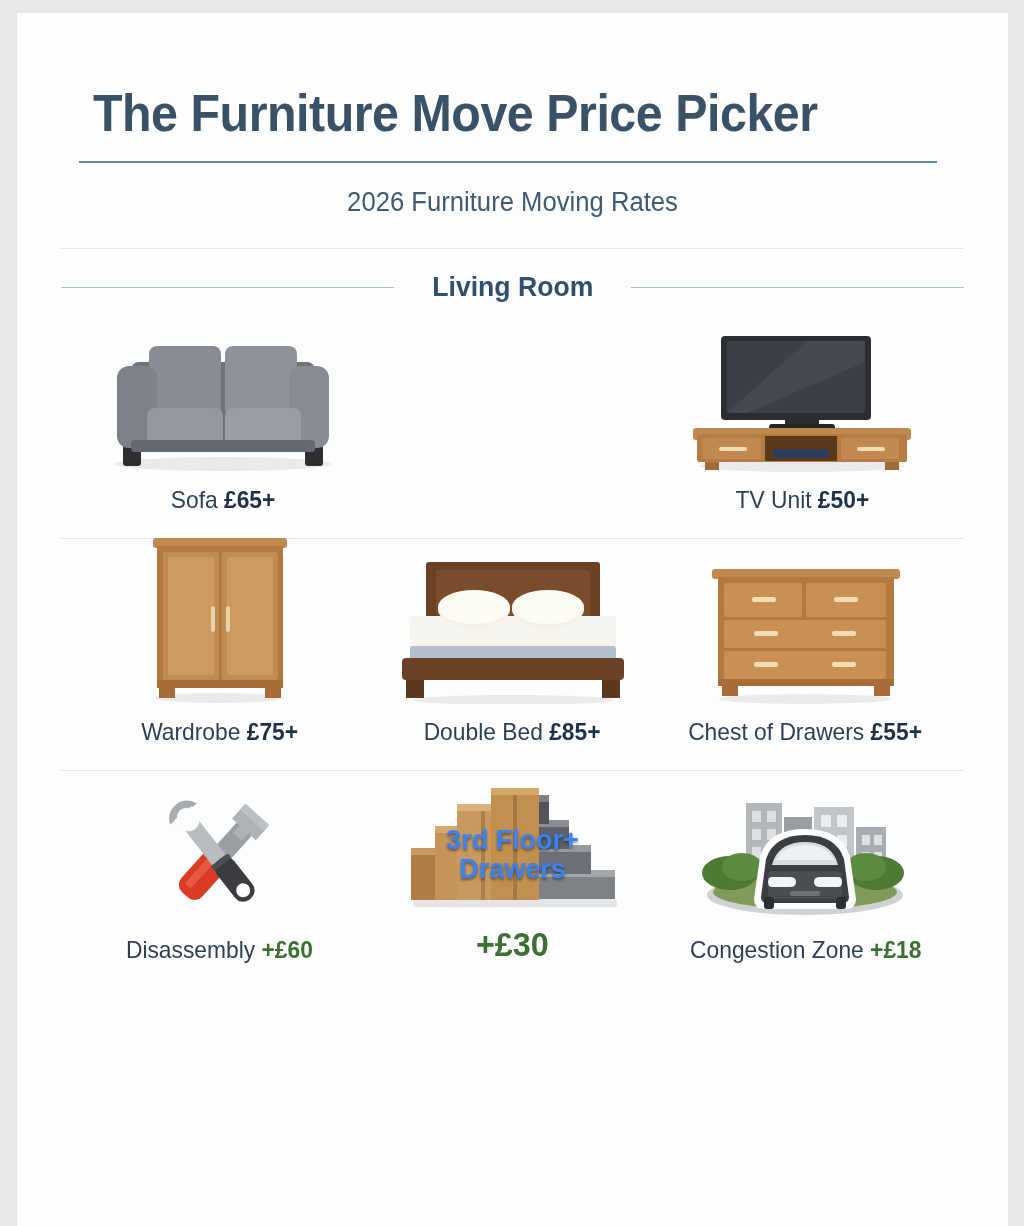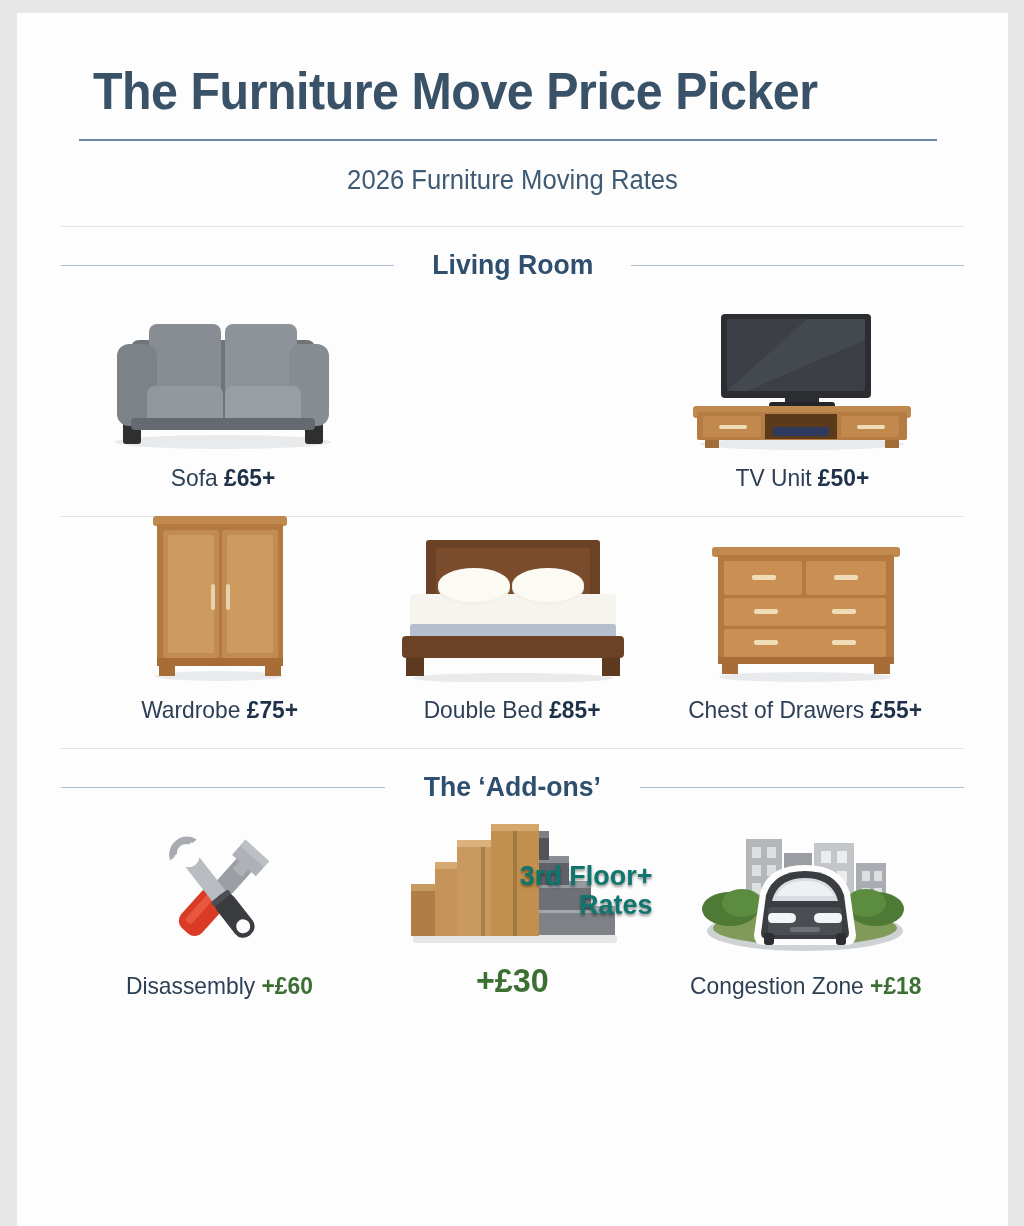--- a/index.html
+++ b/index.html
@@ -16,21 +16,21 @@
   .page-card {
     position: absolute;
     left: 17px;
     top: 13px;
     width: 991px;
     height: 1222px;
     background: #fdfdfe;
   }
 
   
-  .header { padding: 48px 62px 0 62px; }
+  .header { padding: 70px 62px 0 62px; }
 
   .main-title {
     font-size: 52px;
     font-weight: bold;
     color: #3a5267;
     letter-spacing: -0.5px;
     text-align: left;
     padding-left: 15px;
     font-stretch: condensed;
     transform: scaleX(0.93);
@@ -128,22 +128,22 @@
   .price-only {
     font-size: 34px;
     font-weight: bold;
     color: #3c7033;
   }
 
   .overlay-label {
     position: absolute;
     left: 0; right: 0;
     top: 55px;
-    text-align: right;
-    color: #0f766e;
+    text-align: center;
+    color: #3b82f6;
     font-size: 27px;
     font-weight: bold;
     line-height: 1.06;
     text-shadow: 0 2px 3px rgba(0,0,0,.45);
     pointer-events: none;
   }
 
   .addon-row .art { height: 140px; }
 </style>
 </head>
@@ -296,25 +296,20 @@
           <span>Chest of Drawers</span>
           <span class="price">£55+</span>
         </div>
       </div>
 
     </div>
     <div class="section-divider"></div>
   </div>
 
   <div class="section">
-    <div class="section-header">
-      <div class="rule"></div>
-      <div class="section-title">The ‘Add-ons’</div>
-      <div class="rule"></div>
-    </div>
 
     <div class="items-row addon-row">
 
       <div class="item">
         <div class="art">
           <svg width="180" height="125" viewBox="0 0 180 125">
             <g transform="rotate(42 90 62)">
               <rect x="78" y="8" width="20" height="52" rx="3" fill="#9b9fa3"></rect>
               <path d="M72 4 h32 v20 h-10 v10 h-12 v-10 h-10 z" fill="#aeb2b6"></path>
               <path d="M72 4 h32 v8 h-32 z" fill="#bcc0c4"></path>
@@ -359,21 +354,21 @@
             <rect x="66" y="47" width="4" height="67" fill="#a87b45"></rect>
             <rect x="64" y="18" width="54" height="96" fill="#c99a5f"></rect>
             <rect x="64" y="18" width="54" height="7" fill="#dcb27c"></rect>
             <rect x="88" y="25" width="4" height="89" fill="#ab8049"></rect>
             <rect x="98" y="2" width="48" height="112" fill="#c1904f"></rect>
             <rect x="98" y="2" width="48" height="7" fill="#d4a86a"></rect>
             <rect x="120" y="9" width="4" height="105" fill="#a3793f"></rect>
           </svg>
           <div class="overlay-label">
             <div>3rd Floor+</div>
-            <div>Rates</div>
+            <div>Drawers</div>
           </div>
         </div>
         <div class="caption price-only">+£30</div>
       </div>
 
       <div class="item">
         <div class="art">
           <svg width="215" height="125" viewBox="0 0 215 125">
             <rect x="48" y="6" width="36" height="78" fill="#b4b7ba"></rect>
             <rect x="54" y="14" width="9" height="11" fill="#dddfe1"></rect>

